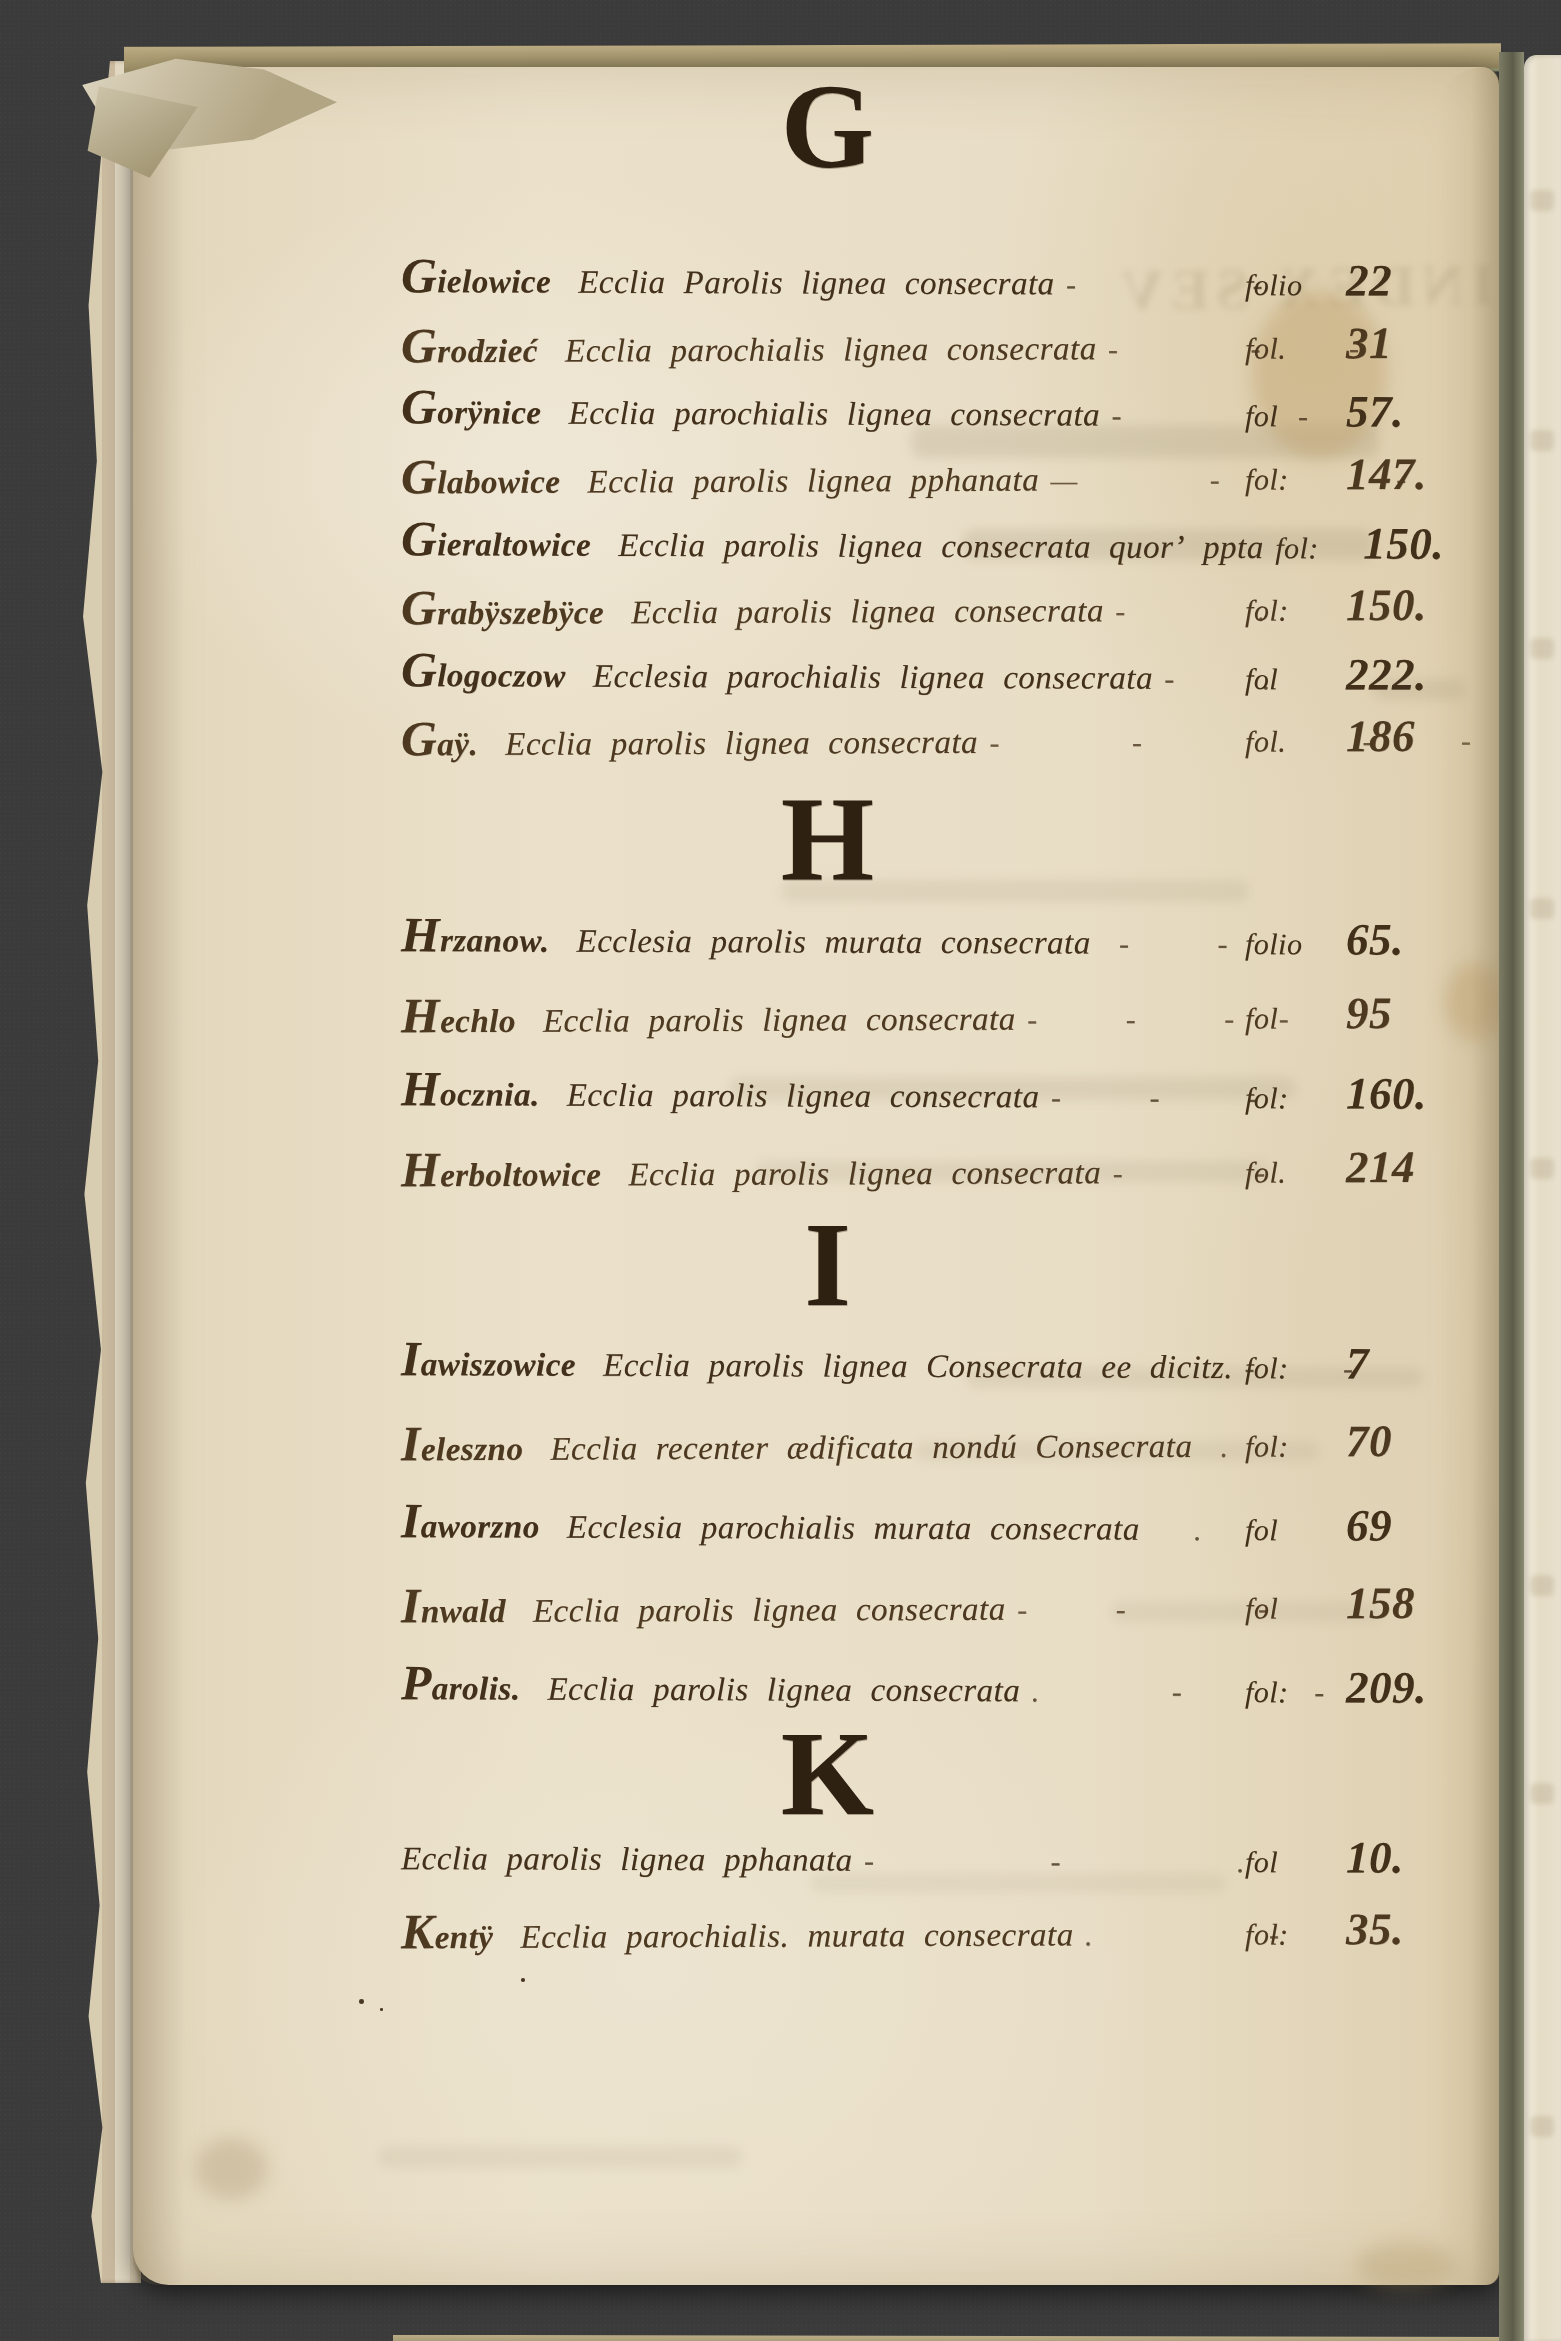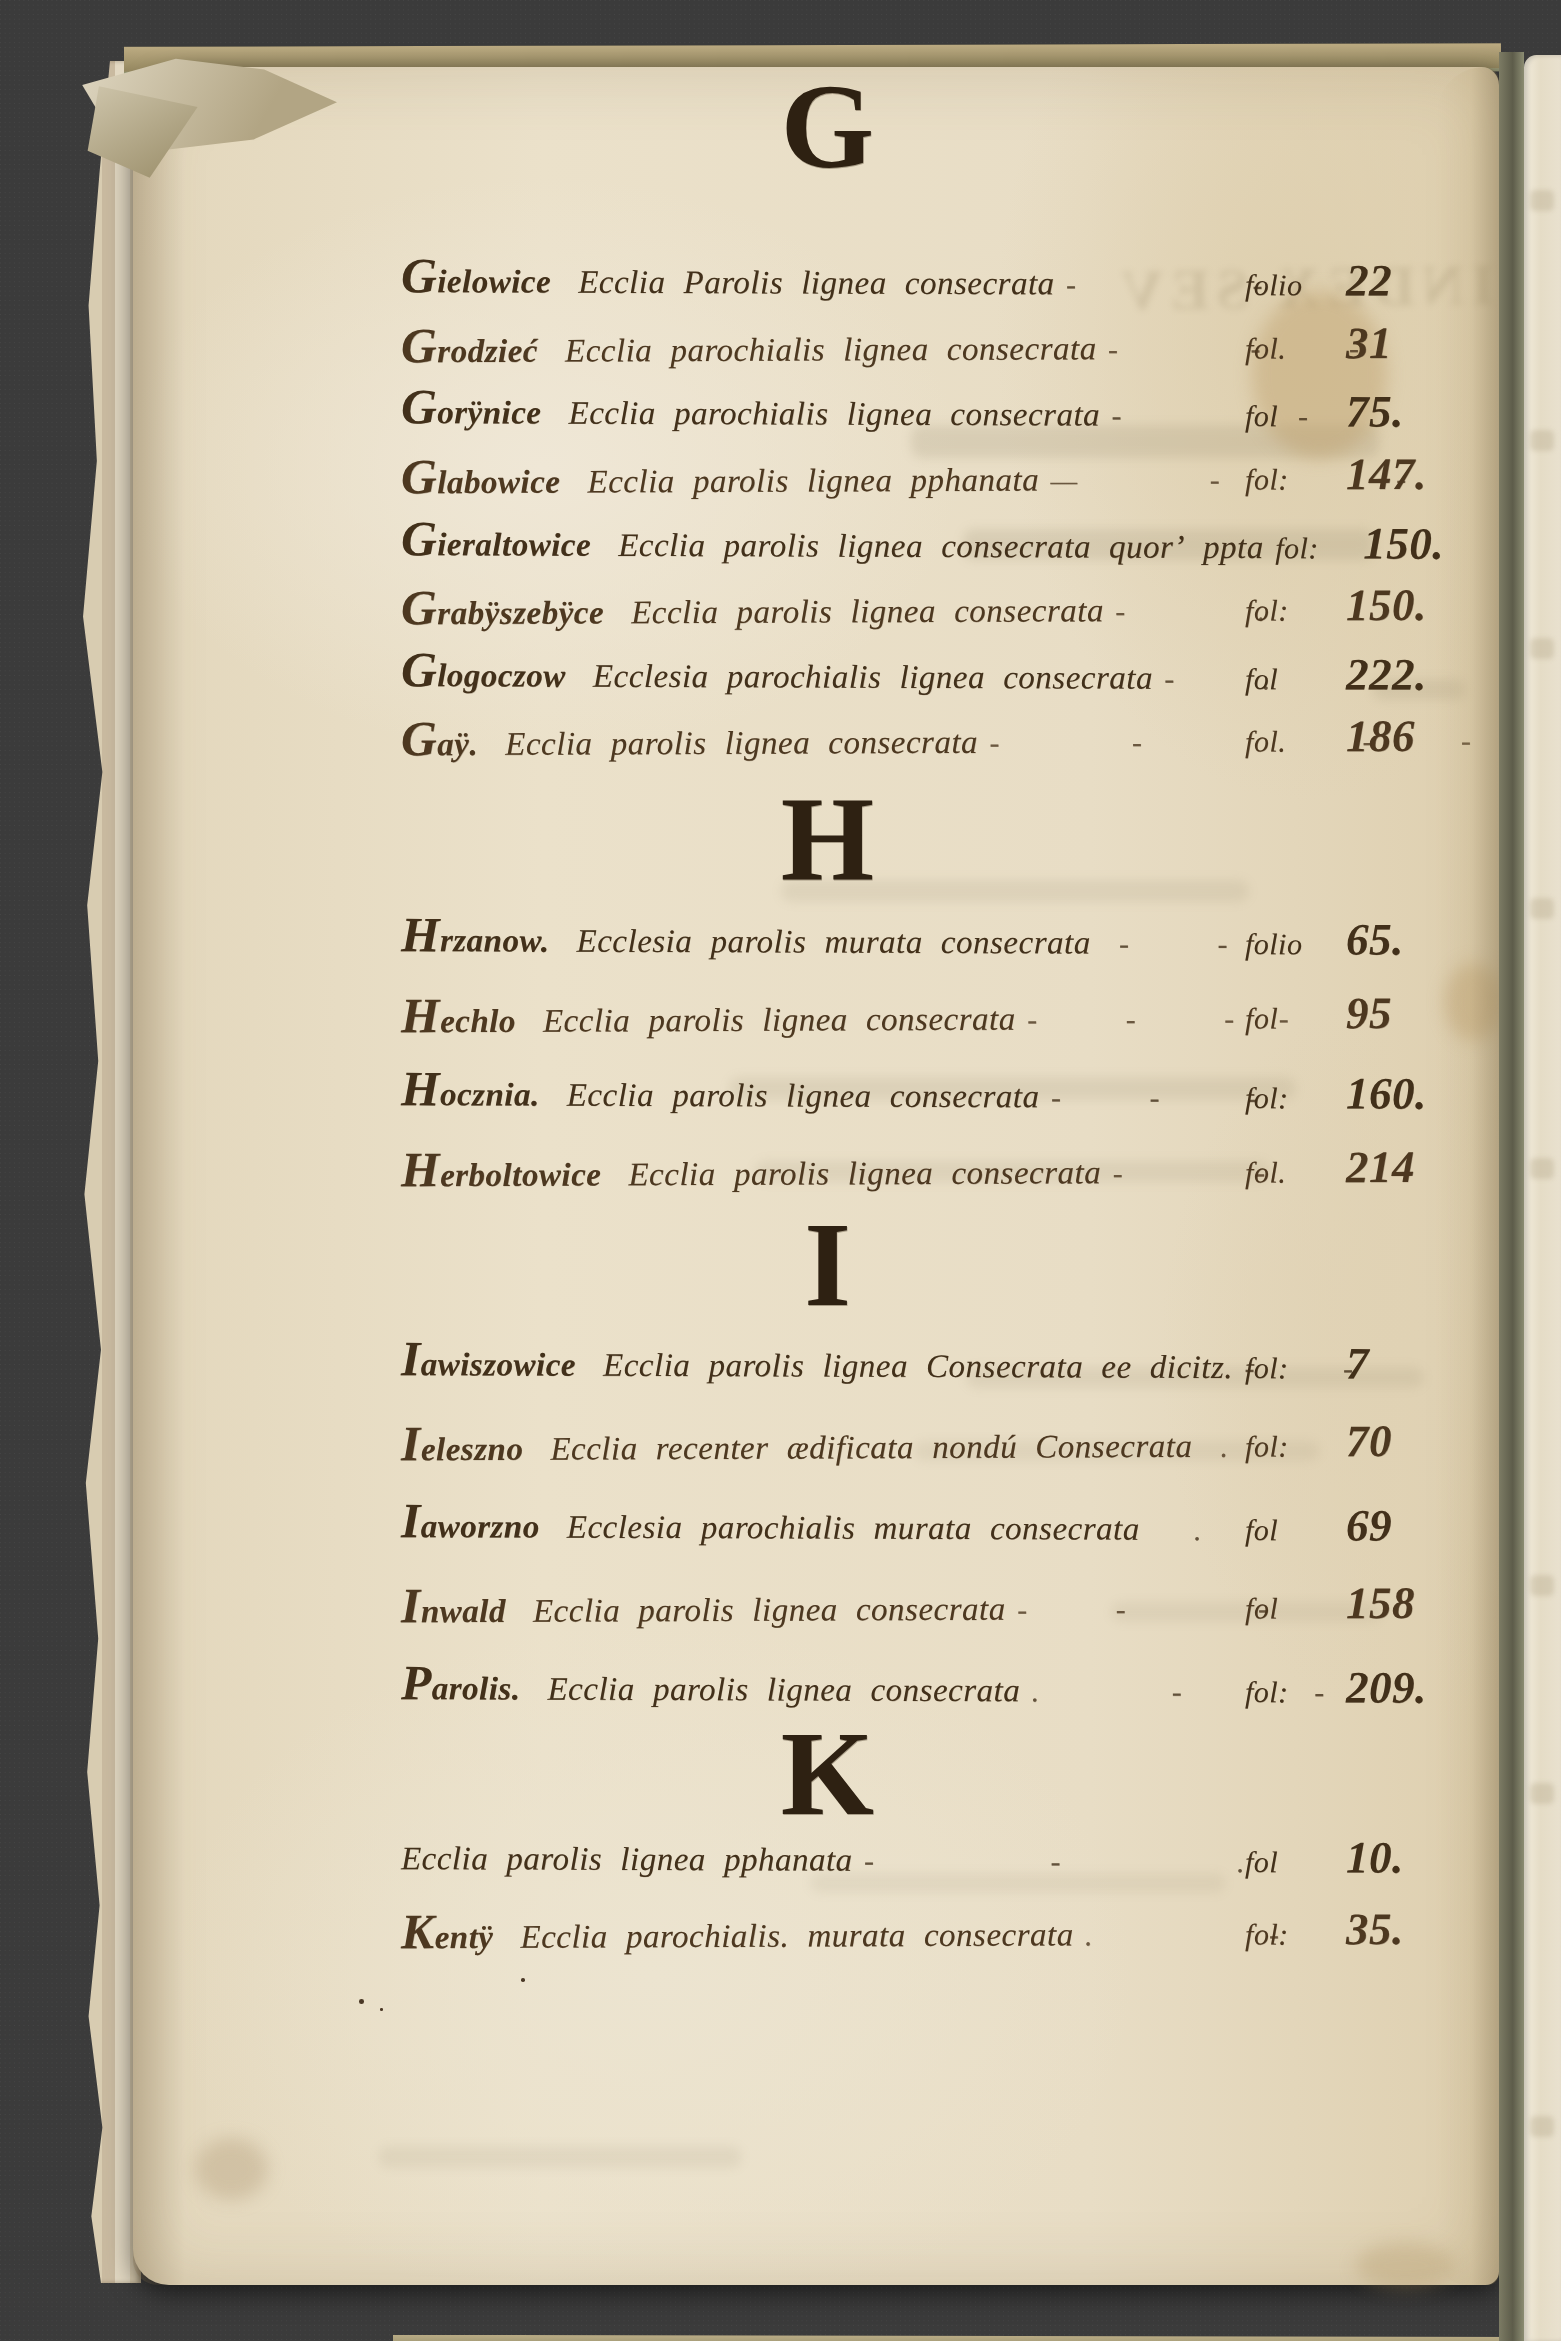--- a/index.html
+++ b/index.html
@@ -177,21 +177,21 @@
           <span class="ds">Ecclia parochialis lignea consecrata</span>
           <span class="dd">-   -  -</span>
           <span class="fl">fol.</span>
           <span class="pn">31</span>
         </div>
         <div class="entry">
           <span class="nm">Gorÿnice</span>
           <span class="ds">Ecclia parochialis lignea consecrata</span>
           <span class="dd">-    -</span>
           <span class="fl">fol</span>
-          <span class="pn">75.</span>
+          <span class="pn">57.</span>
         </div>
         <div class="entry">
           <span class="nm">Glabowice</span>
           <span class="ds">Ecclia parolis lignea pphanata</span>
           <span class="dd">—   -    -</span>
           <span class="fl">fol:</span>
           <span class="pn">147.</span>
         </div>
         <div class="entry">
           <span class="nm">Gieraltowice</span>

